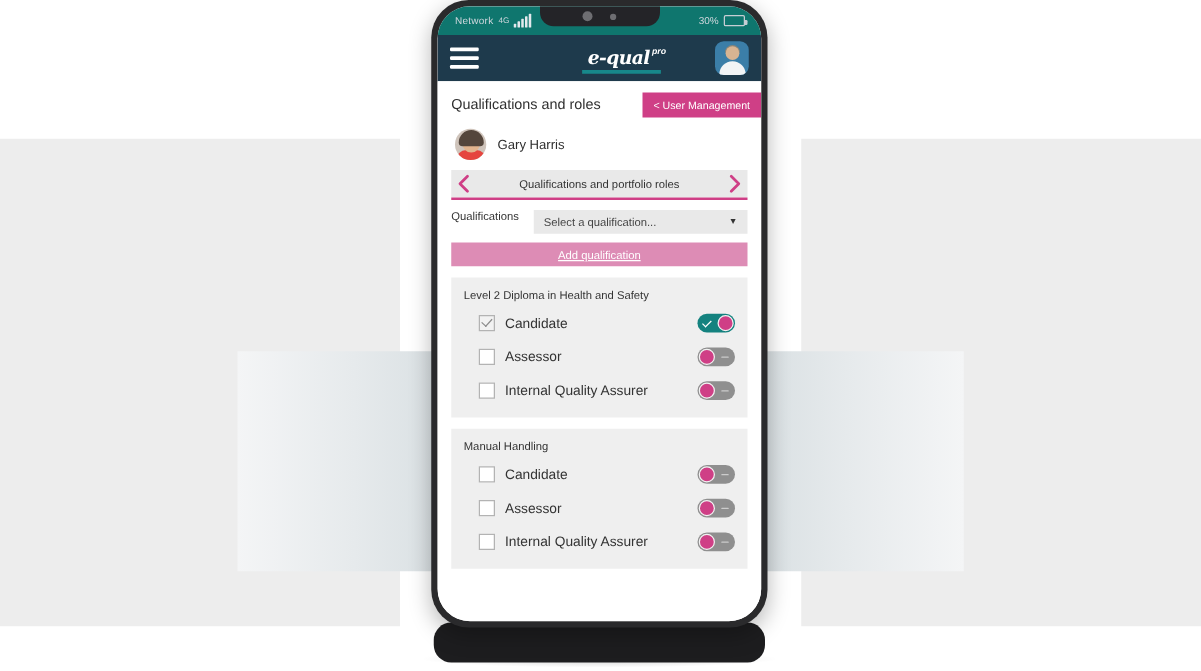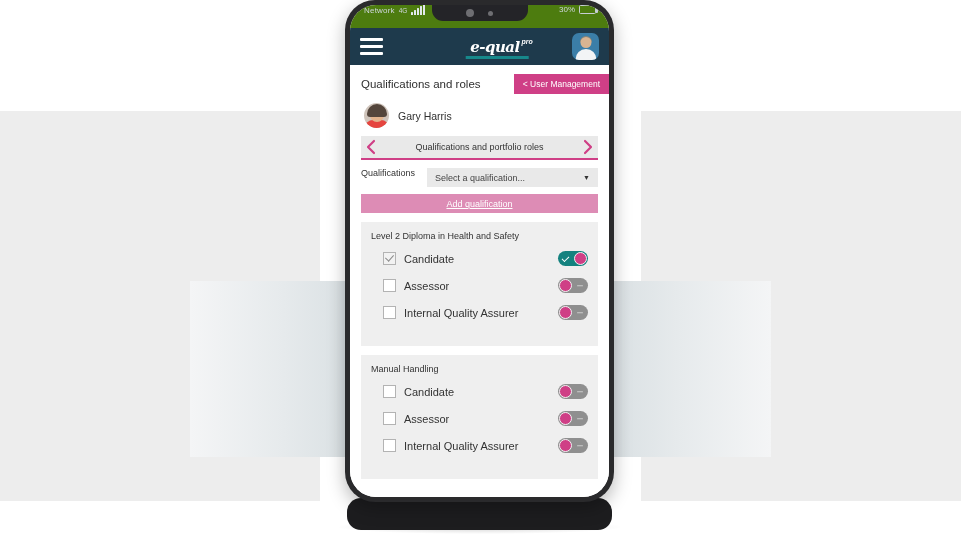--- a/index.html
+++ b/index.html
@@ -24,22 +24,22 @@
 
   
   #phone{position:absolute;left:345px;top:0px;width:269px;height:502px;
     background:#2a2a2c;border-radius:30px;
     box-shadow:0 6px 18px rgba(0,0,0,0.28);
     padding:5px;box-sizing:border-box;}
   #phone-screen{position:relative;width:100%;height:100%;overflow:hidden;
     border-radius:26px;background:#ffffff;}
 
   
-  #status-bar{position:relative;height:23px;background:#4d7c0f;
-    display:flex;align-items:flex-start;color:#d7dde2;font-size:8px;gap:48px;}
+  #status-bar{position:relative;height:23px;background:#0f766e;
+    display:flex;align-items:center;color:#d7dde2;font-size:8px;gap:48px;}
   #status-left{display:flex;align-items:center;gap:4px;padding-left:14px;}
   #status-net-label{letter-spacing:.2px;font-size:8px;color:#cfd7dd;}
   #status-4g{font-size:6.5px;color:#cfd7dd;}
   .bars{display:flex;align-items:flex-end;gap:1px;height:10px;}
   .bars i{display:block;width:2px;background:#e3e9ed;border-radius:.5px;}
   .bars i:nth-child(1){height:3px}.bars i:nth-child(2){height:5px}
   .bars i:nth-child(3){height:7px}.bars i:nth-child(4){height:9px}
   .bars i:nth-child(5){height:11px}
   #notch{position:absolute;left:50%;transform:translateX(-50%);top:0;
     width:96px;height:16px;background:#242428;border-radius:0 0 11px 11px;
@@ -110,21 +110,21 @@
   #picker-label{font-size:9px;color:#333;white-space:nowrap;}
   #qualification-select{flex:1;background:#e9e9e9;border:none;height:19px;
     display:flex;align-items:center;justify-content:space-between;
     padding:0 8px;cursor:pointer;}
   #qualification-select-value{font-size:9px;color:#444;}
   #select-caret{font-size:7px;color:#333;}
   #add-qualification-button{display:block;width:calc(100% - 22px);margin:7px 11px 0 11px;
     background:#dd8cb5;color:#fff;border:none;height:19px;font-size:9px;cursor:pointer;text-decoration:underline;}
 
   
-  .qual-card{background:#efefef;margin:9px 11px 0 11px;padding:9px 0 20px 0;}
+  .qual-card{background:#efefef;margin:9px 11px 0 11px;padding:9px 0 8px 0;}
   .qual-card-title{font-size:9px;color:#333;padding:0 0 4px 10px;}
   .role-row{display:flex;align-items:center;padding:6px 10px 6px 22px;}
   .role-checkbox{width:11px;height:11px;border:1px solid #b3b3b3;background:#fff;
     margin-right:8px;cursor:pointer;position:relative;flex:none;}
   .role-checkbox.checked{background:#f2f2f2;}
   .role-checkbox.checked:after{content:"";position:absolute;left:3px;top:0px;
     width:4px;height:7px;border:solid #8b8b8b;border-width:0 1.4px 1.4px 0;
     transform:rotate(42deg);}
   .role-label{font-size:11px;color:#333;}
   .toggle{margin-left:auto;width:30px;height:15px;border-radius:8px;position:relative;

